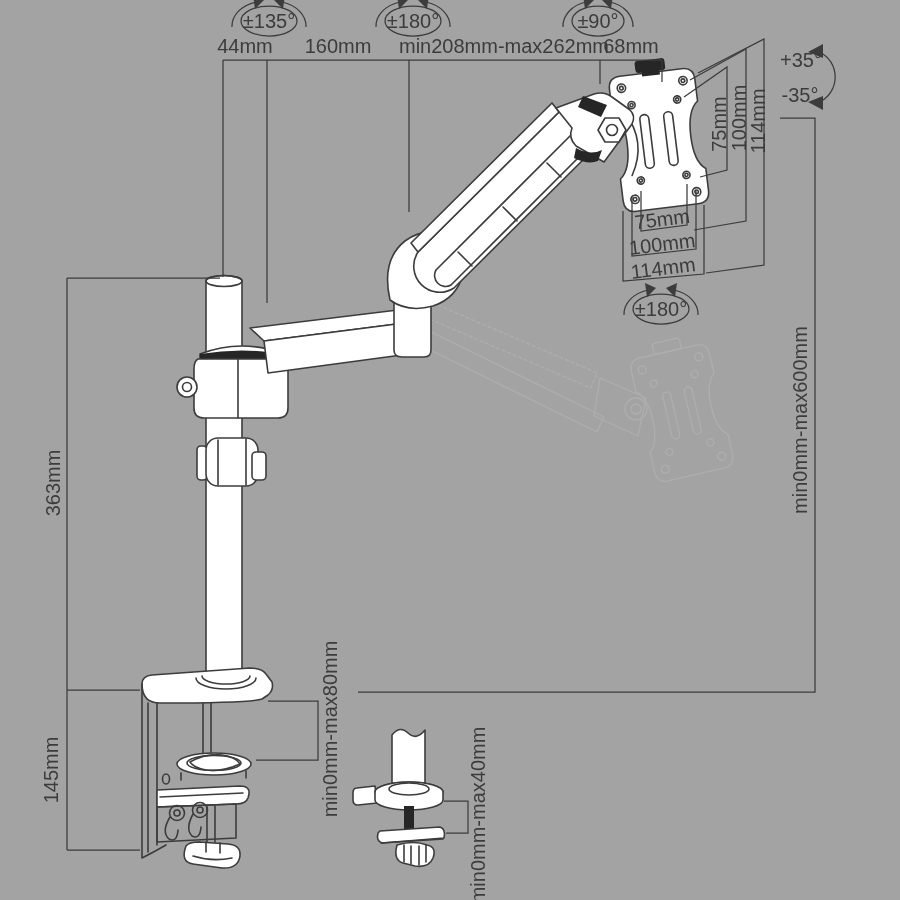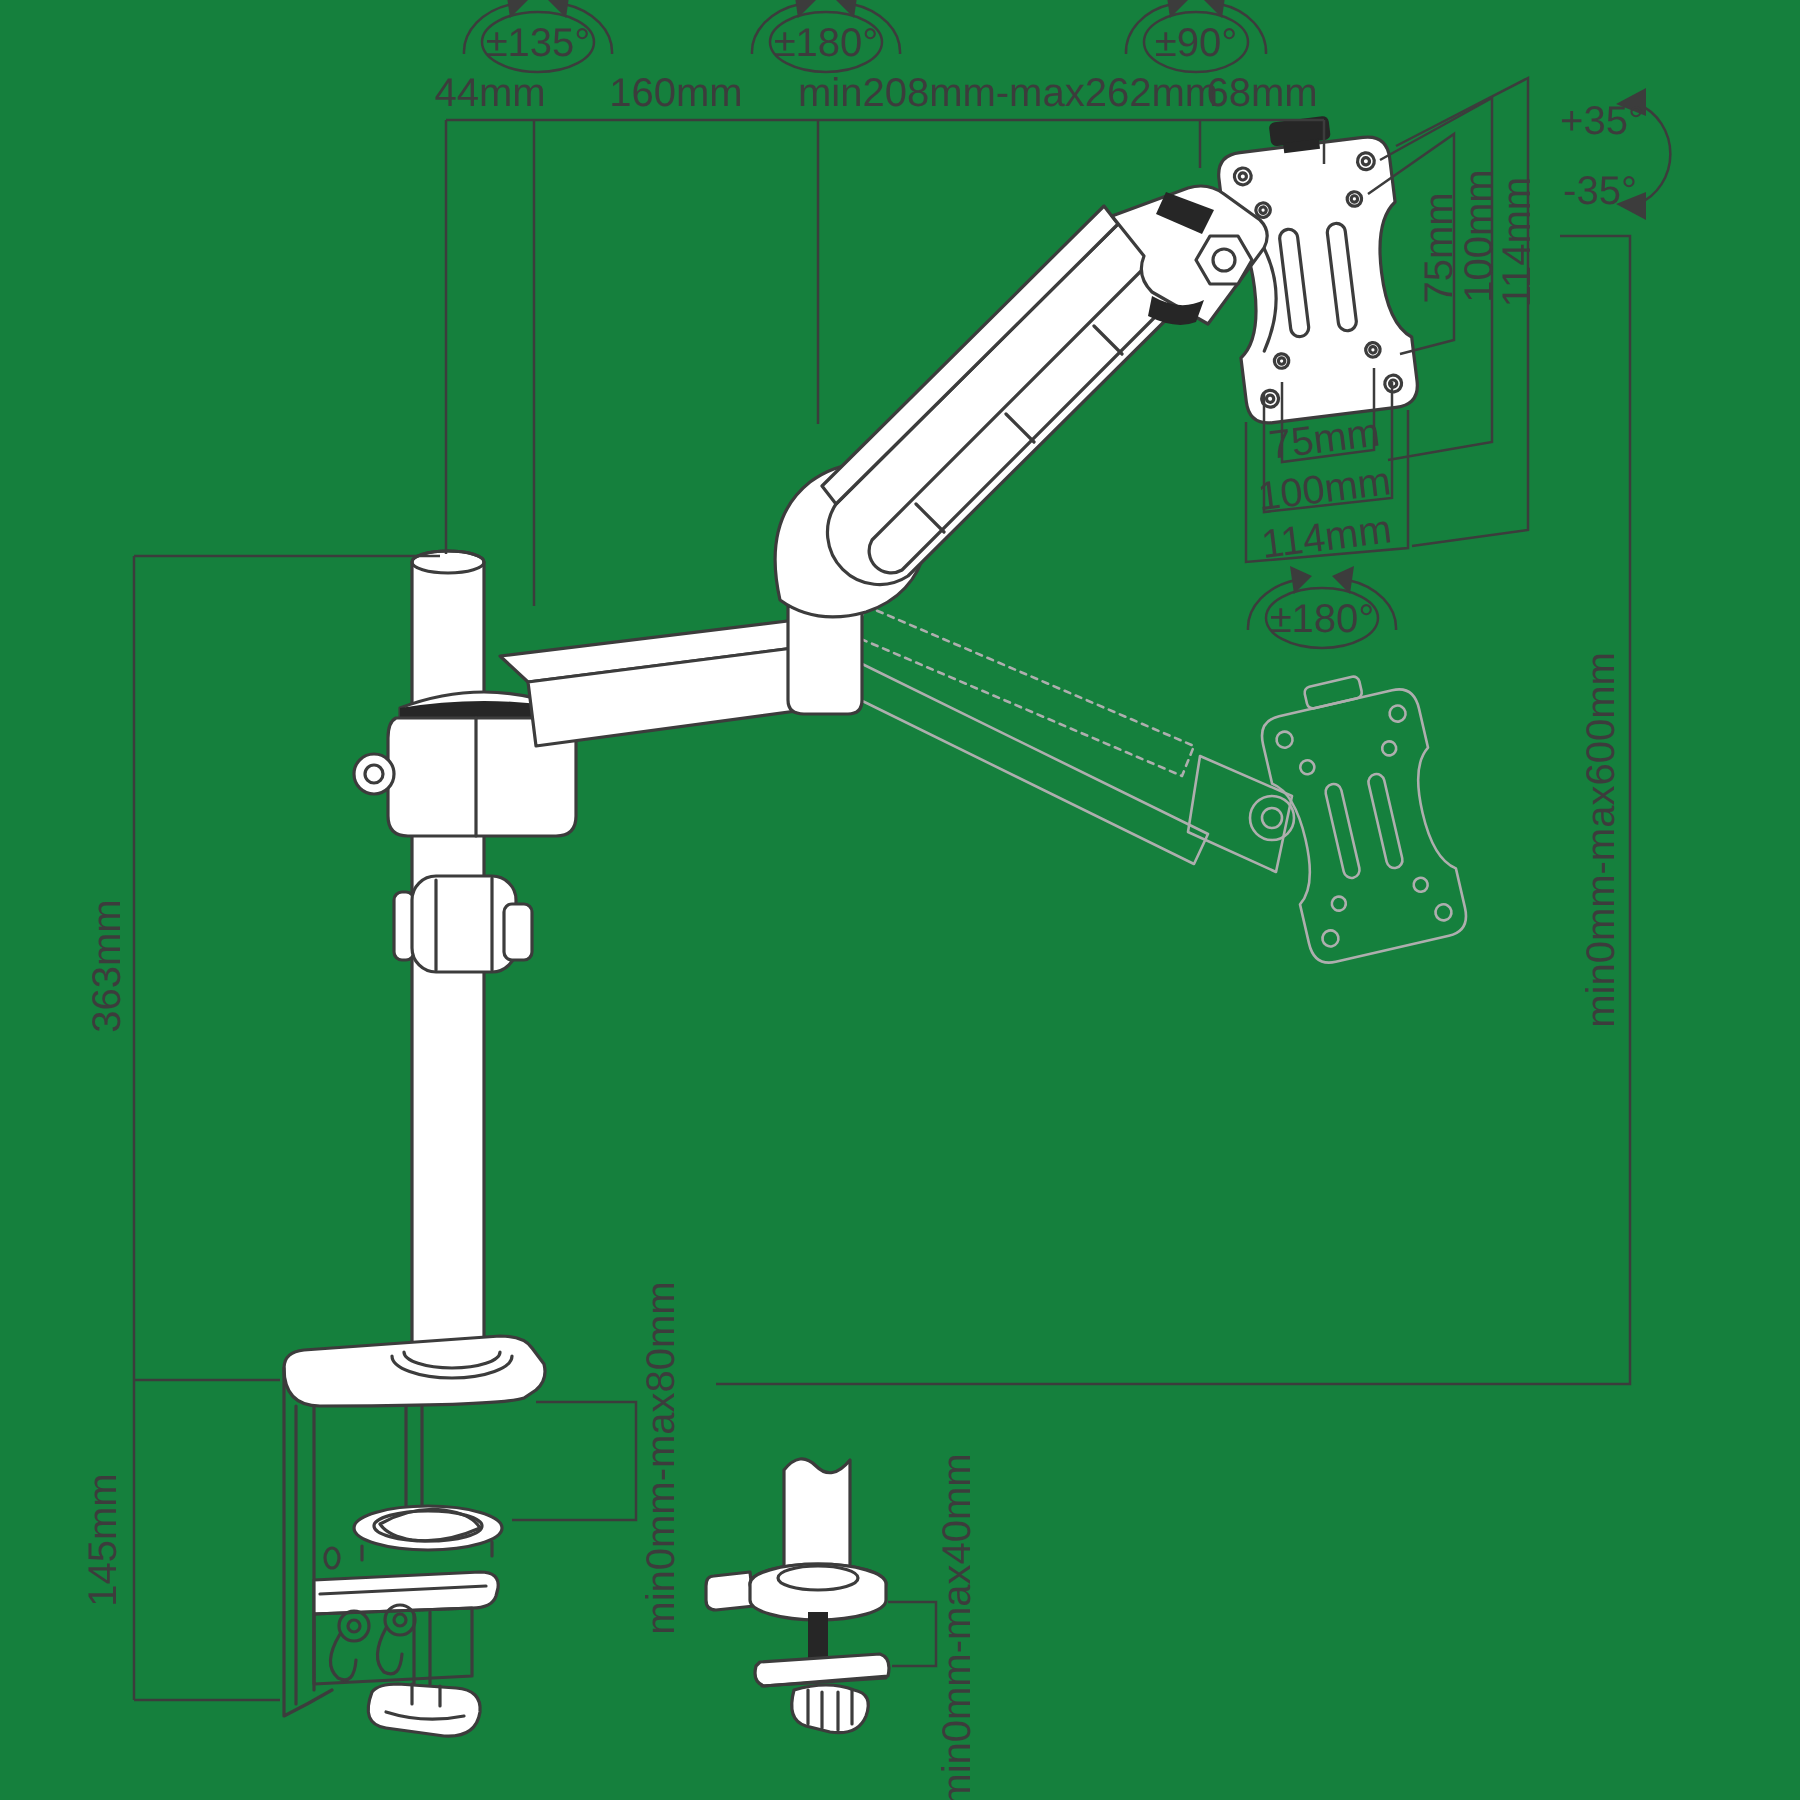--- a/index.html
+++ b/index.html
@@ -1,16 +1,16 @@
 <!DOCTYPE html>
 <html><head>
 <meta charset="utf-8">
 <style>
   html,body { margin:0; padding:0; background:#ffffff; }
-  .stage { width:900px; height:900px; position:relative; background:#15803d; }
+  .stage { width:900px; height:900px; position:relative; background:#a3a3a3; }
   svg text { font-family:"Liberation Sans", sans-serif; font-size:20px; fill:#3c3c3c; }
   .art   { fill:none; stroke:#3c3c3c; stroke-width:1.6; stroke-linecap:round; stroke-linejoin:round; }
   .artf  { fill:#ffffff; stroke:#3c3c3c; stroke-width:1.6; stroke-linecap:round; stroke-linejoin:round; }
   .dark  { fill:#262626; stroke:none; }
   .dim   { fill:none; stroke:#3c3c3c; stroke-width:1.25; stroke-linecap:butt; }
   .ah    { fill:#3c3c3c; stroke:none; }
   .ghost { fill:none; stroke:#aeaeae; stroke-width:1.3; stroke-linecap:round; stroke-linejoin:round; }
   .gdash { stroke-dasharray:3 3; }
 </style>
 </head>

